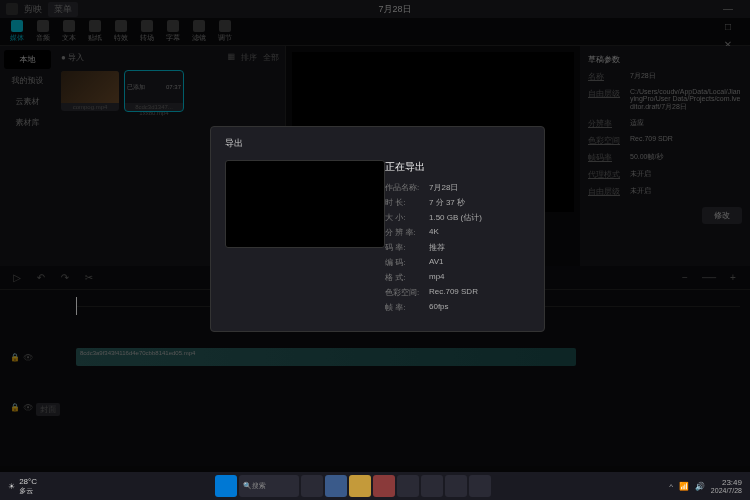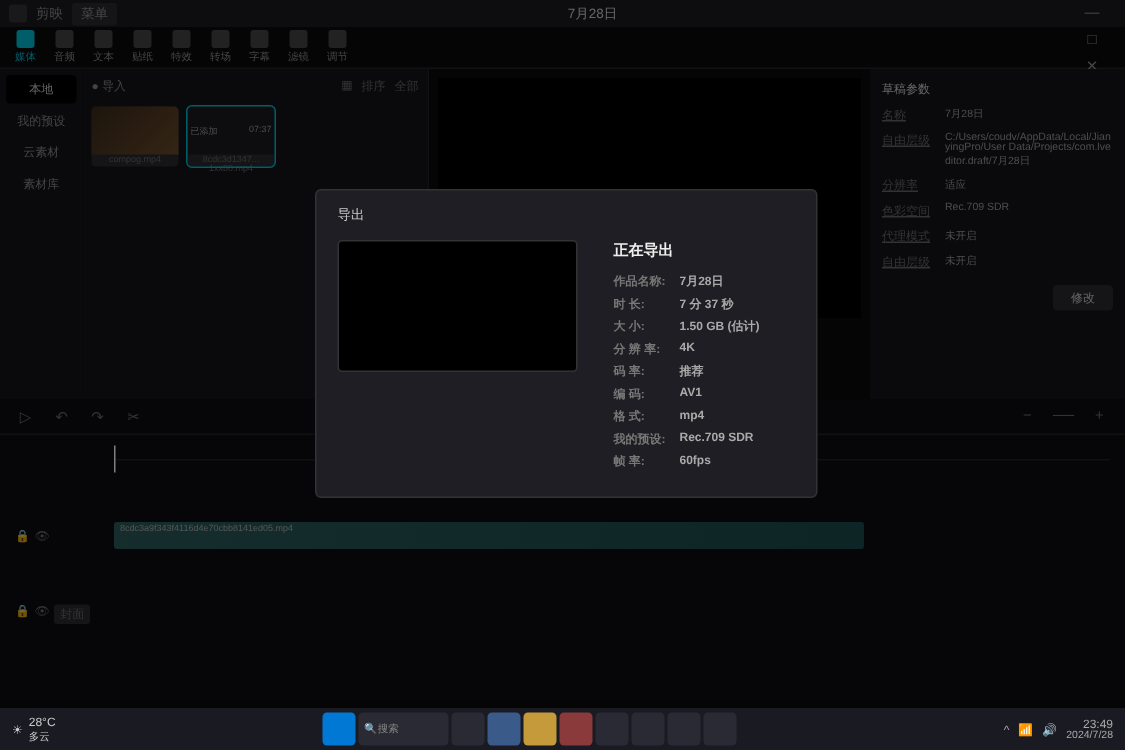--- a/index.html
+++ b/index.html
@@ -55,21 +55,21 @@
 
 .taskbar { position: absolute; bottom: 0; left: 0; right: 0; height: 28px; background: #1a1a22; display: flex; align-items: center; padding: 0 8px; justify-content: space-between; }
 .tb-left { display: flex; align-items: center; gap: 4px; color: #ccc; font-size: 8px; }
 .tb-center { display: flex; gap: 2px; }
 .tb-icon { width: 22px; height: 22px; background: #2a2a35; border-radius: 3px; }
 .tb-right { display: flex; align-items: center; gap: 6px; color: #aaa; font-size: 8px; }
 
 .modal-backdrop { position: absolute; inset: 0; background: rgba(0,0,0,0.5); }
 .export-modal { position: absolute; left: 210px; top: 126px; width: 335px; background: #1e1e24; border: 1px solid #333; border-radius: 4px; padding: 10px 14px 14px; }
 .modal-title { color: #ccc; font-size: 9px; margin-bottom: 10px; }
-.modal-body { display: flex; gap: 24px; font-weight: bold; }
+.modal-body { display: flex; gap: 0; }
 .modal-preview { width: 160px; height: 88px; background: #000; border: 1px solid #333; border-radius: 3px; }
 .modal-info { flex: 1; }
 .info-title { color: #eee; font-size: 10px; margin-bottom: 8px; }
 .info-row { display: flex; font-size: 8px; margin-bottom: 4px; }
 .info-label { width: 44px; color: #777; }
 .info-val { color: #aaa; }
 .progress-row { display: flex; align-items: center; gap: 10px; margin-top: 14px; }
 .progress-pct { color: #aaa; font-size: 8px; width: 28px; }
 .progress-bar { flex: 1; height: 3px; background: #333; border-radius: 2px; overflow: hidden; }
 .progress-fill { height: 100%; width: 99.1%; background: #00bcd4; }
@@ -181,20 +181,24 @@
       </div>
     <div class="prop-row">
         <span class="prop-label">分辨率</span>
         <span class="prop-value">适应</span>
       </div>
     <div class="prop-row">
         <span class="prop-label">色彩空间</span>
         <span class="prop-value">Rec.709 SDR</span>
       </div>
     <div class="prop-row">
+        <span class="prop-label">帧码率</span>
+        <span class="prop-value">50.00帧/秒</span>
+      </div>
+    <div class="prop-row">
         <span class="prop-label">代理模式</span>
         <span class="prop-value">未开启</span>
       </div>
     <div class="prop-row">
         <span class="prop-label">自由层级</span>
         <span class="prop-value">未开启</span>
       </div>
     <span class="modify-btn">修改</span>
   </div>
 </div>
@@ -264,21 +268,21 @@
         </div>
       <div class="info-row">
           <span class="info-label">编    码:</span>
           <span class="info-val">AV1</span>
         </div>
       <div class="info-row">
           <span class="info-label">格    式:</span>
           <span class="info-val">mp4</span>
         </div>
       <div class="info-row">
-          <span class="info-label">我的预设:</span>
+          <span class="info-label">色彩空间:</span>
           <span class="info-val">Rec.709 SDR</span>
         </div>
       <div class="info-row">
           <span class="info-label">帧    率:</span>
           <span class="info-val">60fps</span>
         </div>
     </div>
   </div>
 </div>
 

